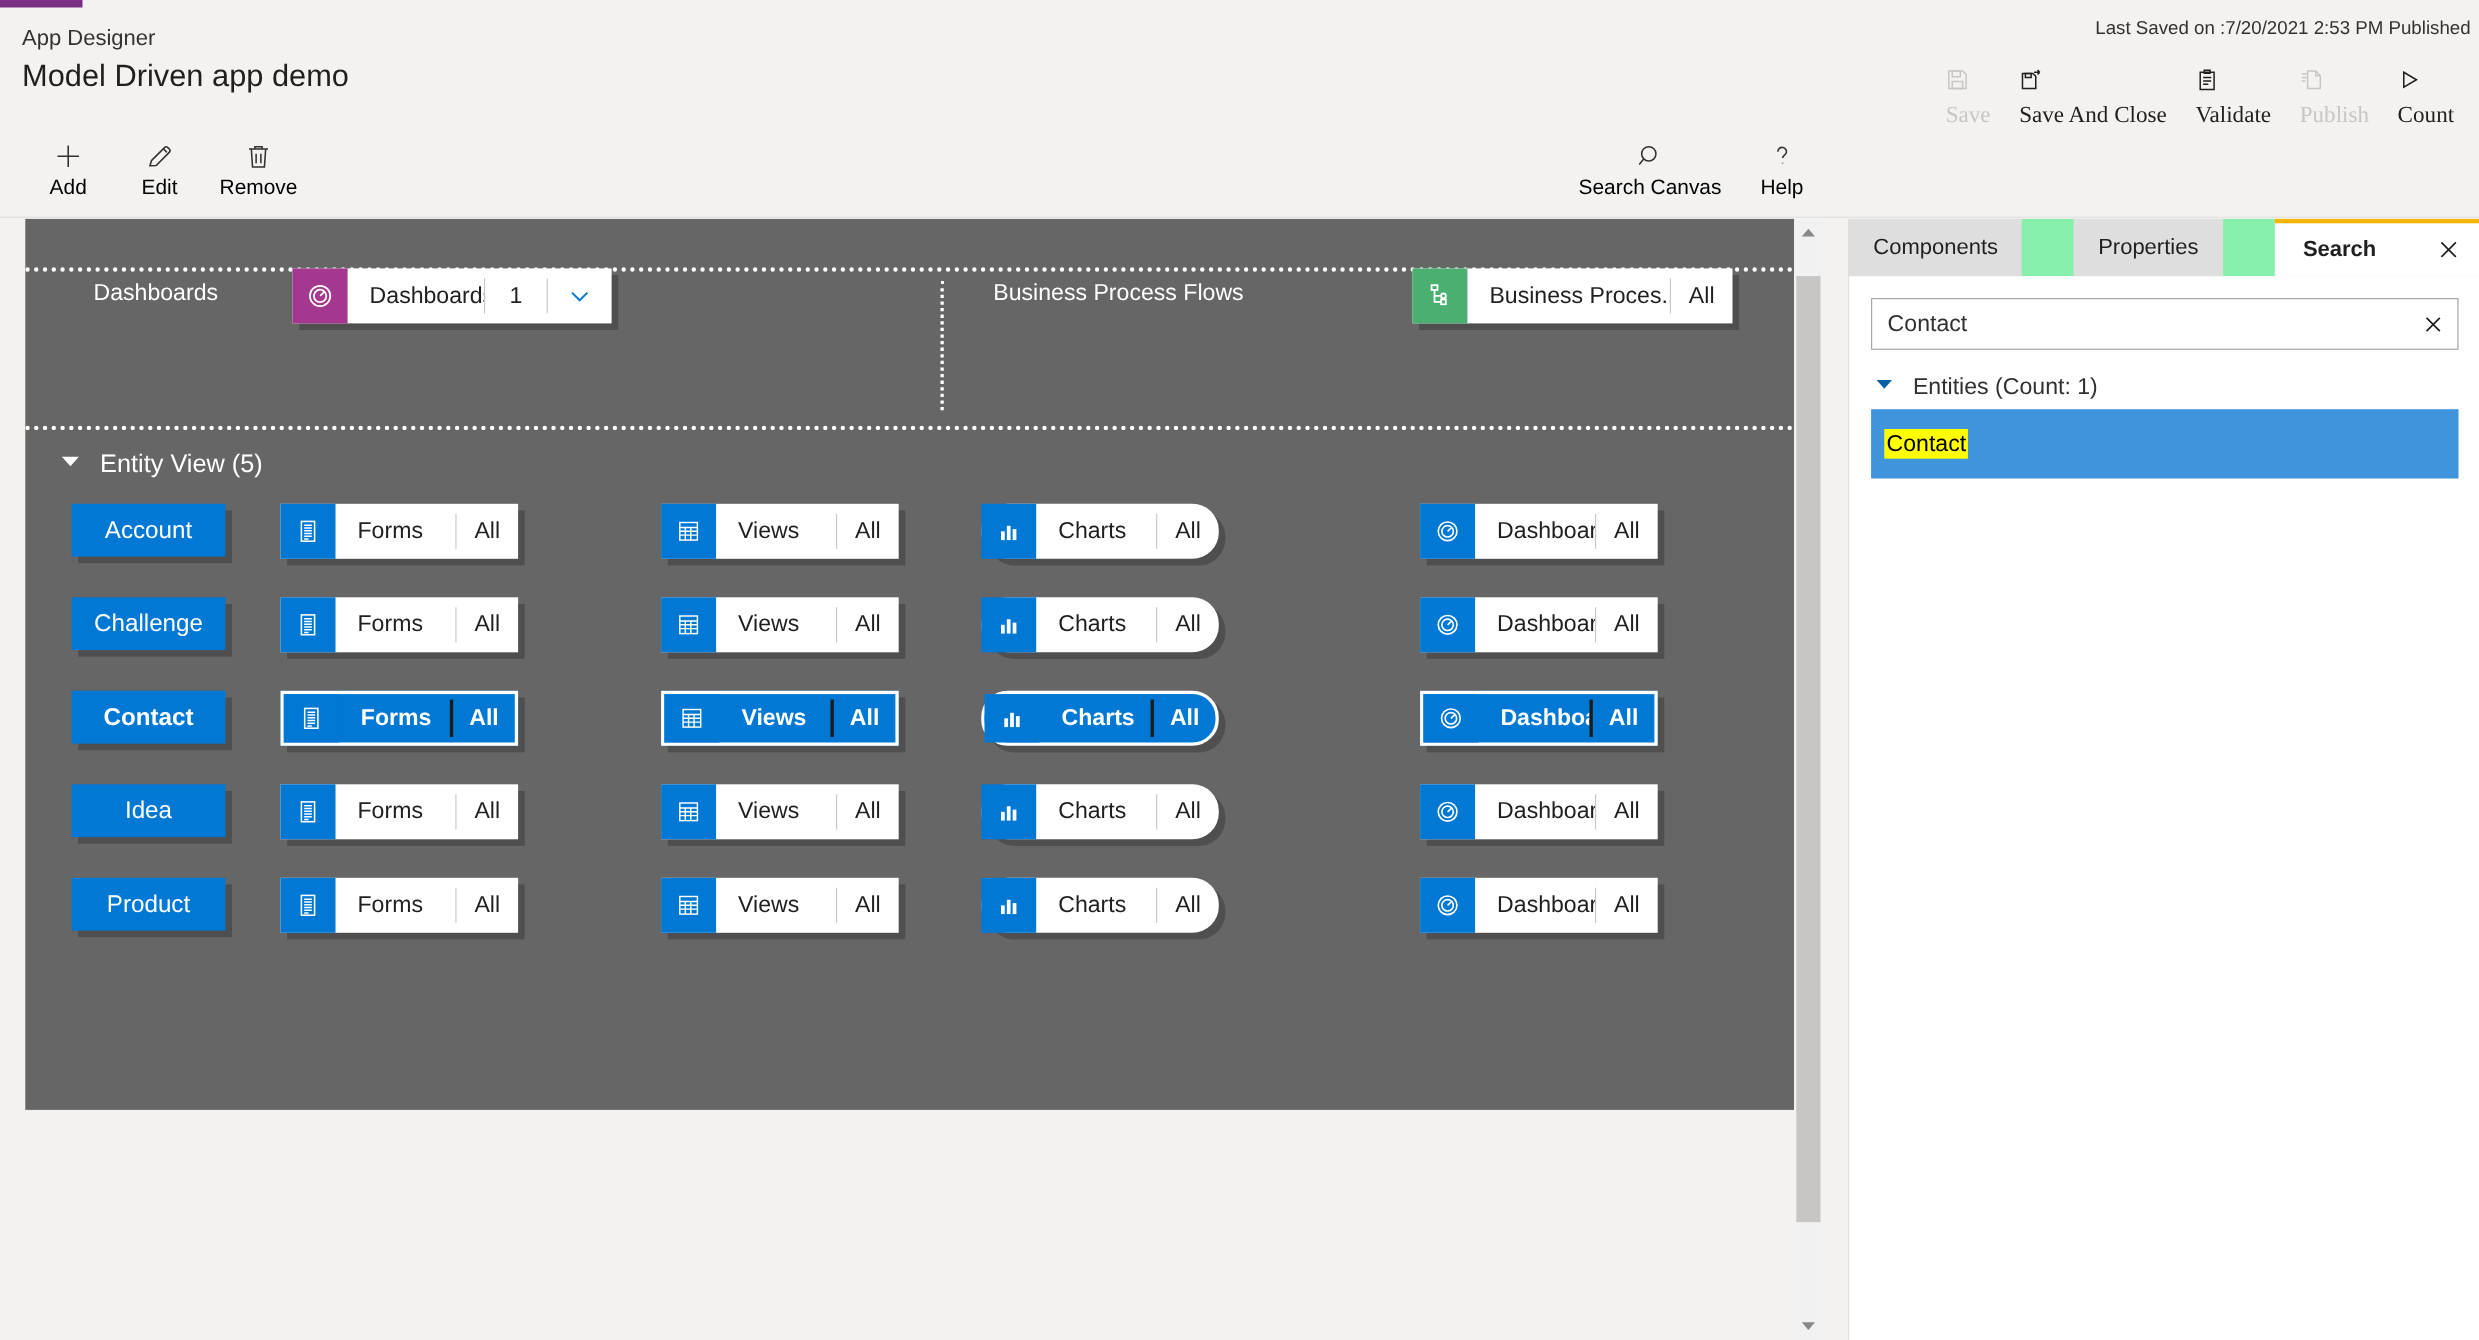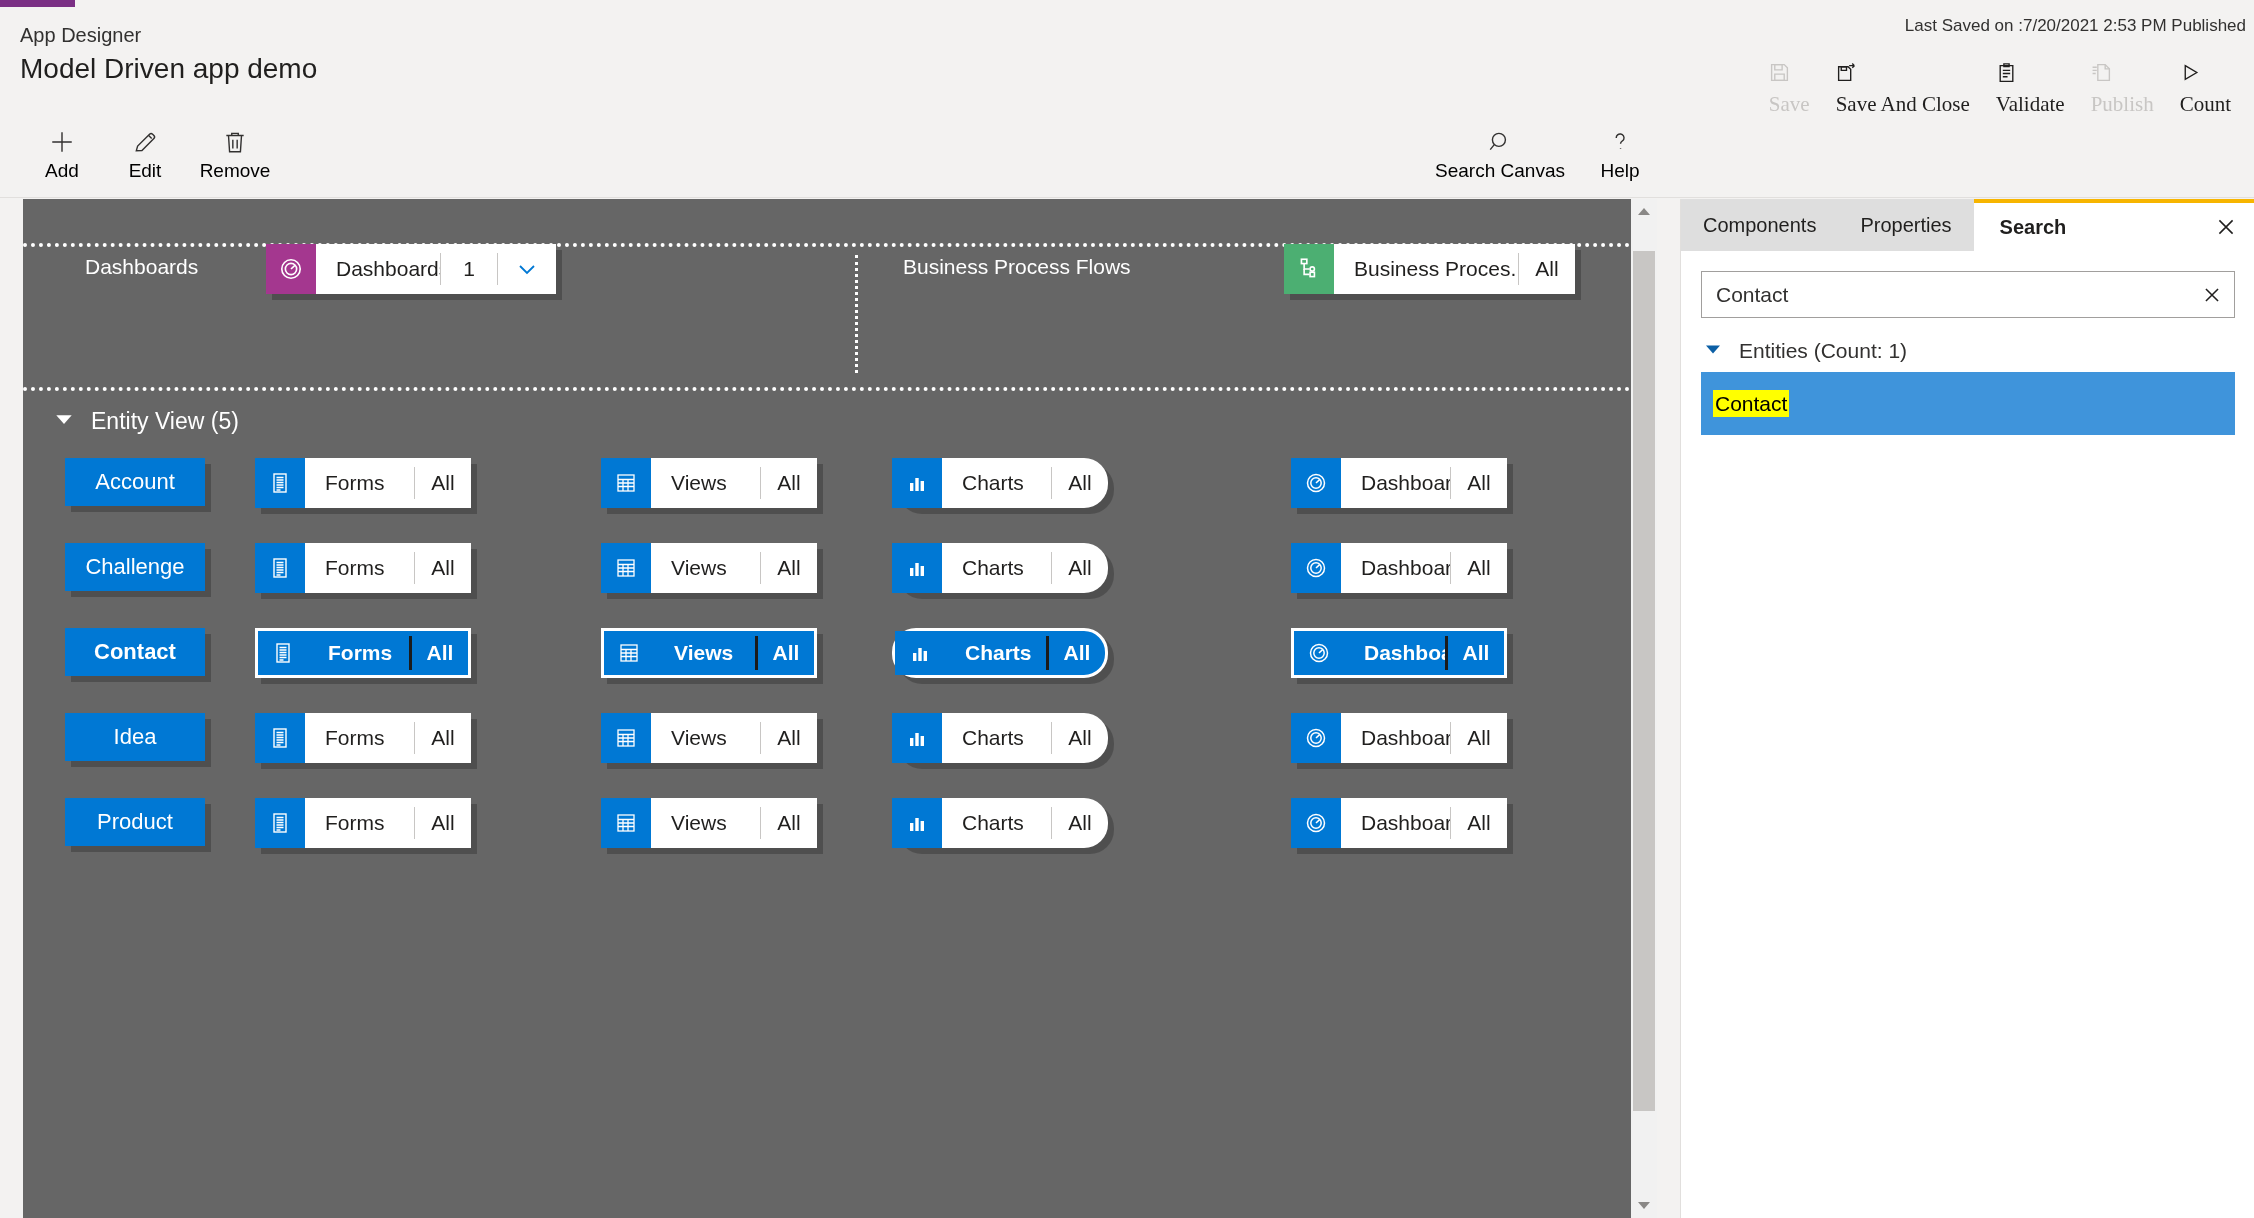--- a/index.html
+++ b/index.html
@@ -64,21 +64,21 @@
   #cmd-remove { left: 170px; width: 130px; }
   #cmd-search-canvas { left: 1415px; width: 170px; }
   #cmd-help { left: 1565px; width: 110px; }
 
   
   #canvas-region {
     position: absolute; top: 199px; left: 0; width: 1680px; height: 1019px;
     background: #f3f2f1;
   }
   #canvas {
-    position: absolute; top: 0px; left: 23px; width: 1608px; height: 1019px;
+    position: absolute; top: 0px; left: 23px; width: 1608px; height: 810px;
     background: #666666; overflow: hidden;
   }
   .dotted-rule {
     position: absolute; left: 0; width: 1608px; height: 0;
     border-top: 4px dotted #ffffff;
   }
   #rule-top { top: 44px; }
   #rule-mid { top: 188px; }
 
   
@@ -175,21 +175,21 @@
     background: #c8c6c4; cursor: pointer;
   }
 
   
   #right-panel {
     position: absolute; top: 199px; left: 1680px; width: 574px; height: 1019px;
     background: #ffffff; border-left: 1px solid #e1dfdd;
   }
   #panel-tabs {
     position: absolute; top: 0; left: 0; width: 574px; height: 52px;
-    display: flex; align-items: stretch; background: #86efac;
+    display: flex; align-items: stretch; background: #86efac; gap: 47px;
   }
   .panel-tab {
     display: flex; align-items: center; justify-content: center;
     padding: 0 22px; font-size: 20px; color: #201f1e;
     background: #dedede; cursor: pointer; border: none; font-family: inherit;
   }
   .panel-tab.active {
     background: #ffffff; border-top: 4px solid #f7b500;
     font-weight: bold; flex: 1; justify-content: flex-start;
     padding-left: 26px; position: relative;

